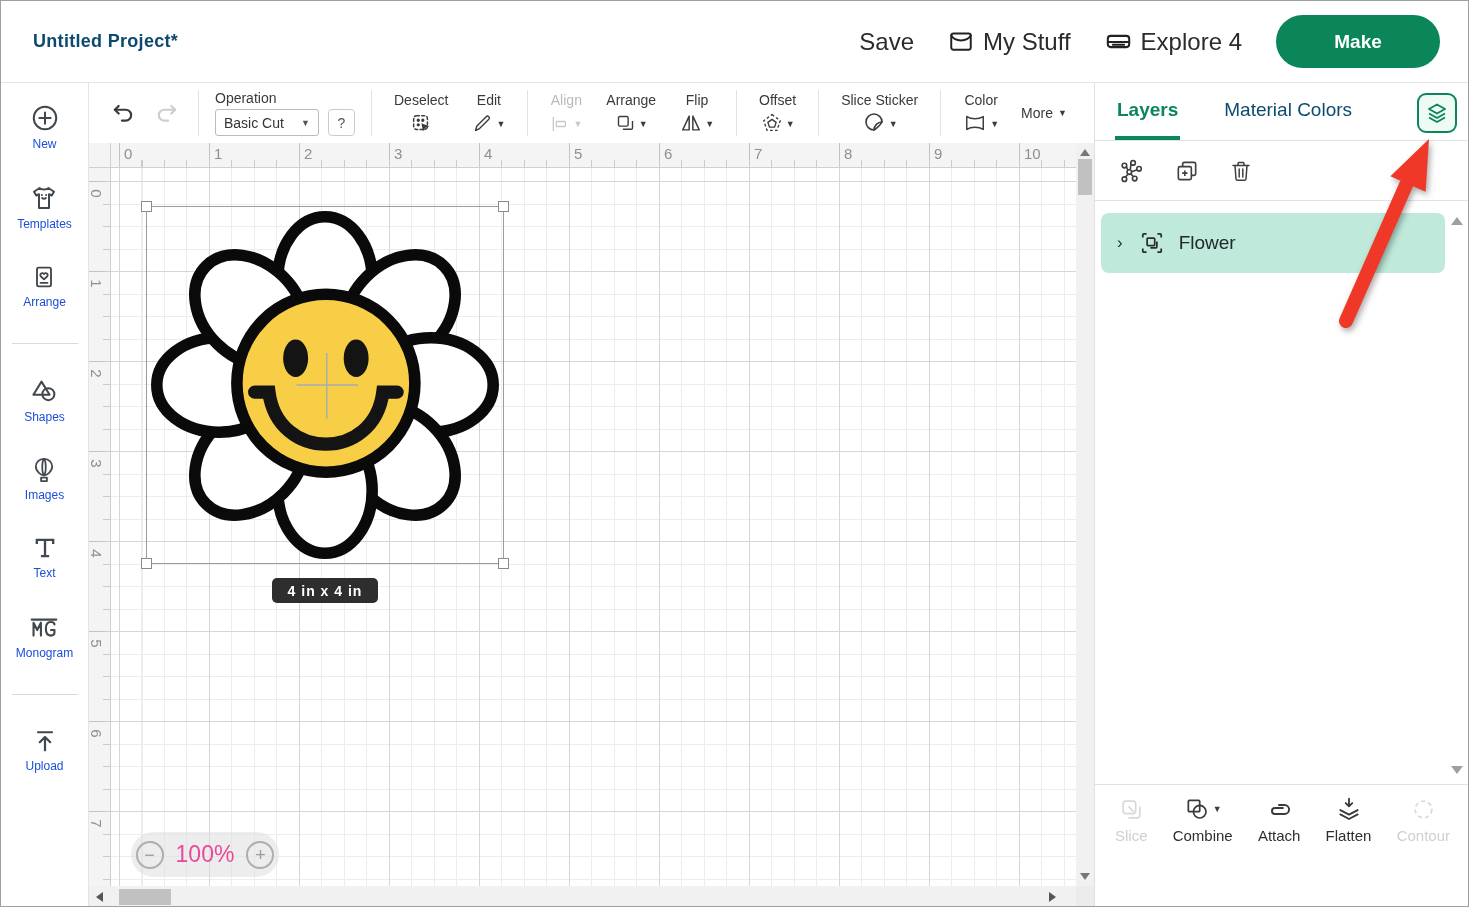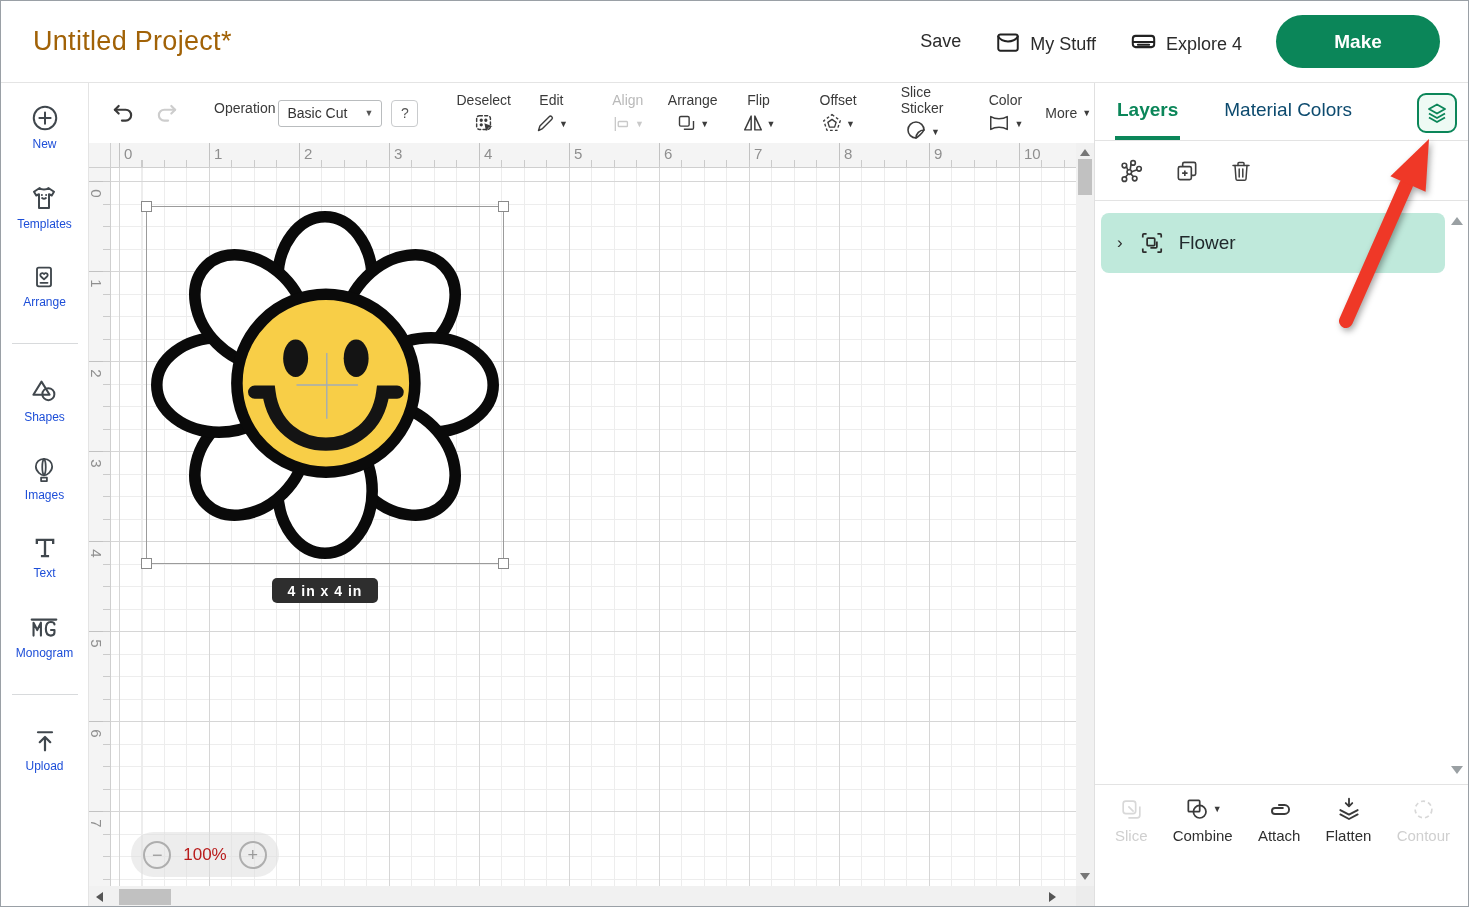--- a/index.html
+++ b/index.html
@@ -8,44 +8,44 @@
     --flower-yellow:#f8ce47;
     --arrow-red:#ef3827;
   }
   *{margin:0;padding:0;box-sizing:border-box}
   html,body{width:1469px;height:907px;overflow:hidden}
   body{font-family:"Liberation Sans",sans-serif;background:#fff;position:relative;color:#2d2d2d;border:1px solid #9aa0a6}
   svg{display:block}
 
   
   .header{position:absolute;left:0;top:0;width:1469px;height:82px;background:#fff;border-bottom:1px solid #e4e4e4;display:flex;align-items:center;z-index:6}
-  .title{margin-left:32px;font-size:27px;font-weight:normal;letter-spacing:.3px;color:#a16207}
+  .title{margin-left:32px;font-size:18px;font-weight:bold;letter-spacing:.3px;color:#0c4a6e}
   .header-right{margin-left:auto;display:flex;align-items:center;gap:34px;margin-right:30px}
-  .hbtn{display:flex;align-items:flex-end;gap:9px;font-size:18px;color:#2b2b2b;cursor:pointer;white-space:nowrap}
+  .hbtn{display:flex;align-items:flex-start;gap:9px;font-size:24px;color:#2b2b2b;cursor:pointer;white-space:nowrap}
   .make-btn{background:var(--accent-green,#0b8659);color:#fff;border:none;border-radius:27px;width:164px;height:53px;font-size:19px;font-weight:bold;font-family:"Liberation Sans",sans-serif;cursor:pointer}
 
   
   .sidebar{position:absolute;left:0;top:82px;width:88px;height:825px;background:#fff;border-right:1px solid #e4e4e4;display:flex;flex-direction:column;align-items:center;padding-top:20px;z-index:5}
   .side-item{display:flex;flex-direction:column;align-items:center;gap:4px;margin-bottom:32px;cursor:pointer}
   .side-item .lbl{font-size:12px;color:#1d4ed8}
   .side-item svg{stroke:#40474d}
   .side-div{width:66px;border-top:1px solid #d8dadc;margin:2px 0 32px}
 
   
   .toolbar{position:absolute;left:89px;top:82px;width:1004px;height:60px;background:#fff;display:flex;align-items:center;z-index:5}
   .tdiv{width:1px;height:46px;background:#e2e2e2;margin:0 10px}
   .titem{display:flex;flex-direction:column;align-items:center;font-size:14px;color:#3a3a3a;gap:4px;cursor:pointer;padding:0 12px}
   .titem .irow{display:flex;align-items:end;gap:3px;height:22px}
   .titem.disabled{color:#b9b9b9;cursor:default}
   .titem.disabled svg{stroke:#c9c9c9}
   .titem svg{stroke:#3c3c3c}
   .caret{font-size:9px;color:#3c3c3c;line-height:20px}
   .titem.disabled .caret{color:#c9c9c9}
   .undo-redo{display:flex;align-items:center;gap:18px;margin-left:20px;padding-right:8px}
-  .op-block{display:flex;flex-direction:row;gap:3px;padding:0 6px}
+  .op-block{display:flex;flex-direction:column;gap:3px;padding:0 6px}
   .op-label{font-size:14px;color:#3a3a3a}
   .op-row{display:flex;align-items:center;gap:9px}
   .op-select{width:104px;height:27px;border:1px solid #b9bcbe;border-radius:3px;background:#fff;display:flex;align-items:center;justify-content:space-between;padding:0 8px;font-size:14px;color:#333;cursor:pointer}
   .op-select .dn{font-size:9px;color:#555}
   .help-btn{width:27px;height:27px;border:1px solid #c9cbcd;border-radius:4px;background:#fff;font-size:14px;color:#555;display:flex;align-items:center;justify-content:center;cursor:pointer}
   .more-item{display:flex;align-items:center;gap:5px;font-size:14px;color:#3a3a3a;padding:0 10px;cursor:pointer}
 
   
   .canvas{position:absolute;left:88px;top:142px;width:1005px;height:765px;background:#fff}
   .ruler-corner{position:absolute;left:0;top:0;width:22px;height:25px;background:#f4f4f4;border-right:1px solid #cfcfcf;border-bottom:1px solid #cfcfcf}
@@ -63,21 +63,21 @@
     background-position:8px 0,0 13px,8px 0,0 13px}
 
   .selection{position:absolute;left:57px;top:63px;width:358px;height:358px;border:1px solid #9b9b9b;cursor:move}
   .handle{position:absolute;width:11px;height:11px;background:#fff;border:1.5px solid #8a8a8a}
   .handle.tl{left:-6px;top:-6px}.handle.tr{right:-6px;top:-6px}
   .handle.bl{left:-6px;bottom:-6px}.handle.br{right:-6px;bottom:-6px}
   .size-badge{position:absolute;left:183px;top:435px;width:106px;height:25px;background:#2e2e2e;border-radius:5px;color:#fff;font-size:14px;font-weight:bold;display:flex;align-items:center;justify-content:center;letter-spacing:1px}
 
   .zoom-pill{position:absolute;left:42px;top:689px;width:148px;height:45px;border-radius:23px;background:rgba(223,223,223,.55);display:flex;align-items:center;justify-content:center;gap:12px;color:#9a9a9a}
   .zoom-btn{width:28px;height:28px;border-radius:50%;border:2px solid #aeaeae;color:#9a9a9a;background:transparent;font-size:18px;line-height:24px;display:flex;align-items:center;justify-content:center;cursor:pointer}
-  .zoom-level{font-size:17px;color:#b91c1c}
+  .zoom-level{font-size:23px;color:#ec4899}
 
   .vscroll{position:absolute;left:987px;top:0;width:18px;height:743px;background:#f1f1f1;display:flex;flex-direction:column;align-items:center}
   .hscroll{position:absolute;left:0;top:743px;width:987px;height:22px;background:#f1f1f1;display:flex;align-items:center}
   .scroll-corner{position:absolute;left:987px;top:743px;width:18px;height:22px;background:#ececec}
   .vthumb{position:absolute;top:16px;left:2px;width:14px;height:36px;background:#c1c1c1}
   .hthumb{position:absolute;left:30px;top:3px;width:52px;height:16px;background:#c1c1c1}
   .tri{width:0;height:0;cursor:pointer}
   .tri-up{border-left:5px solid transparent;border-right:5px solid transparent;border-bottom:7px solid #777;margin-top:6px}
   .tri-down{border-left:5px solid transparent;border-right:5px solid transparent;border-top:7px solid #777;position:absolute;bottom:6px}
   .tri-left{border-top:5px solid transparent;border-bottom:5px solid transparent;border-right:7px solid #555;margin-left:7px}

